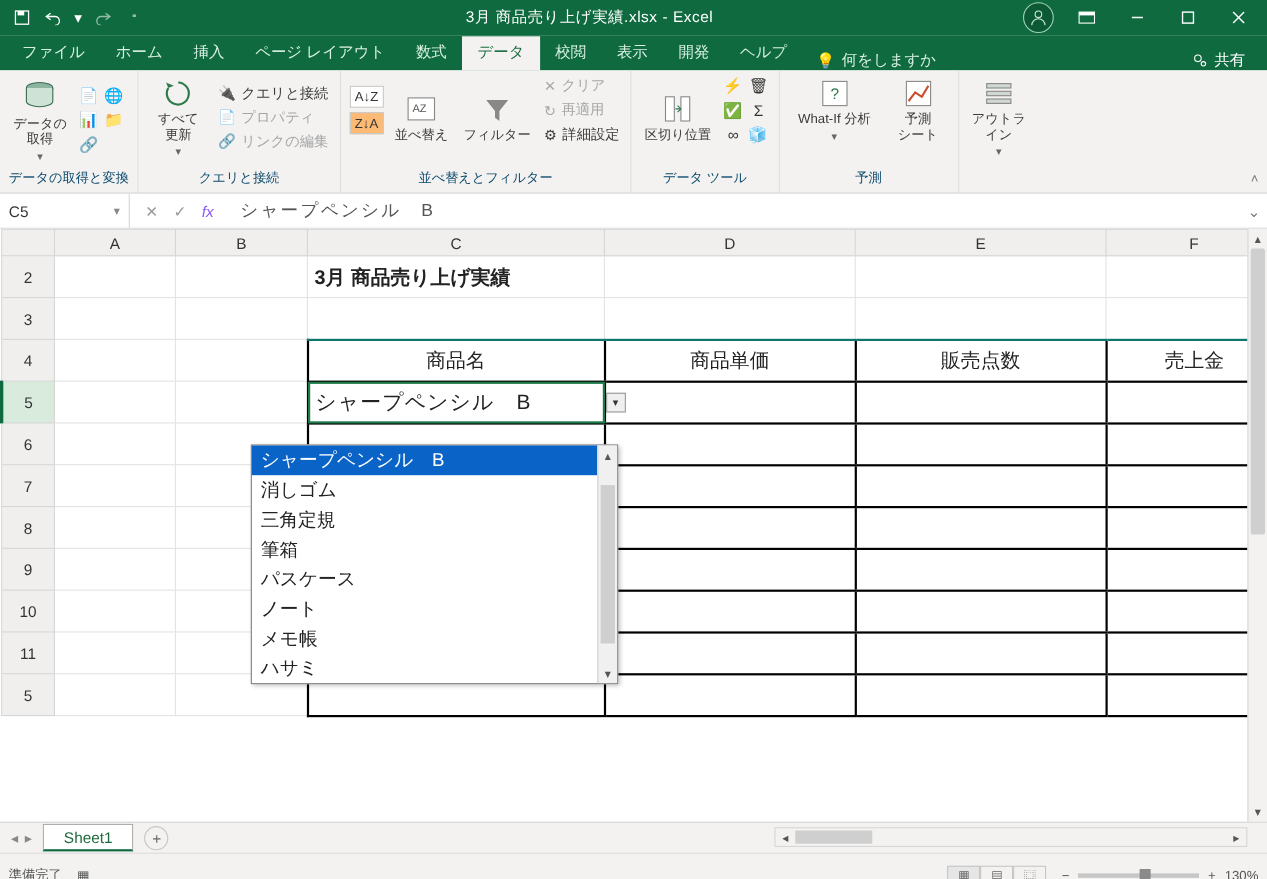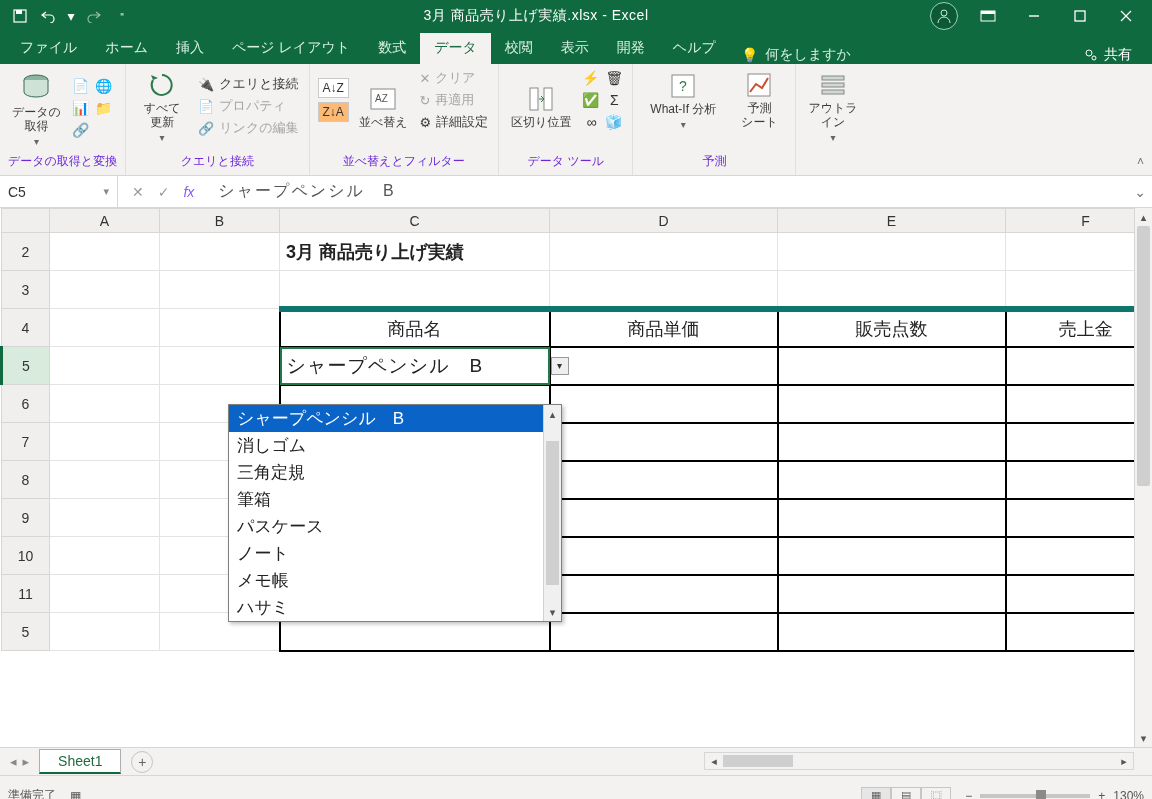--- a/index.html
+++ b/index.html
@@ -12,21 +12,21 @@
   .win-btn { width: 44px; height: 30px; display: flex; align-items: center; justify-content: center; color: #fff; }
   .avatar { width: 28px; height: 28px; border-radius: 50%; background: #0b5a35; border:1px solid #9fd1b7; display:flex; align-items:center; justify-content:center; margin-right:6px;}
   .ribbon-tabs { background: #0f6b3f; display: flex; align-items: flex-end; height: 32px; padding: 0 6px; color: #d8f0e3; font-size: 14px; }
   .rtab { padding: 6px 14px 7px; cursor: default; }
   .rtab.active { background: #f3f2f1; color: #1a6b3f; }
   .tell-me { display:flex; align-items:center; gap:6px; padding:0 12px; }
   .share { margin-left:auto; display:flex; align-items:center; gap:6px; padding:0 14px; color:#fff; }
   .ribbon { background: #f3f2f1; border-bottom: 1px solid #d6d6d6; height: 112px; display:flex; position:relative;}
   .group { border-right:1px solid #e1dfdd; padding:4px 8px 2px; display:flex; flex-direction:column; justify-content:space-between; }
   .group-body { display:flex; gap:6px; }
-  .group-label { text-align:center; font-size:12px; color:#6d28d9; padding:2px 0 3px; }
+  .group-label { text-align:center; font-size:12px; color:#0c4a6e; padding:2px 0 3px; }
   .big-btn { display:flex; flex-direction:column; align-items:center; justify-content:flex-end; gap:2px; padding:2px 4px; min-width:56px; }
   .big-btn .lbl { font-size:12px; text-align:center; line-height:1.15; color:#3b3b3b; }
   .mini-row { display:flex; gap:3px; }
   .mini { width:20px; height:20px; background:#fff0; border:1px solid transparent; display:flex;align-items:center;justify-content:center;}
   .stack { display:flex; flex-direction:column; gap:2px; justify-content:center;}
   .stack-item { display:flex; align-items:center; gap:5px; font-size:13px; color:#3b3b3b; padding:1px 2px;}
   .stack-item.dis { color:#a6a6a6; }
   .collapse-caret { position:absolute; right:8px; bottom:6px; color:#777; font-size:12px;}
   .formula-bar { height:32px; background:#fff; border-bottom:1px solid #d6d6d6; display:flex; align-items:center; }
   .name-box { width:118px; border-right:1px solid #d6d6d6; height:100%; display:flex; align-items:center; padding:0 8px; color:#333; font-size:14px; justify-content:space-between;}
@@ -34,21 +34,21 @@
   .fx-ctrls .fx { font-style:italic; color:#8b5cf6; }
   .formula-input { flex:1; padding:0 10px; color:#555; letter-spacing:2px; font-size:16px;}
   .fb-caret { width:18px; text-align:center; color:#777; padding-right:6px;}
   .headers-corner { background:#f0efee; border:1px solid #d6d6d6; }
   .grid-wrap { position:relative; height: calc(799px - 32px - 32px - 112px - 32px - 28px - 24px); background:#fff; overflow:hidden;}
   table.sheet { border-collapse:collapse; table-layout:fixed; width:1140px;}
   .colhdr th { background:#f0efee; border:1px solid #d6d6d6; font-weight:normal; font-size:14px; color:#333; height:24px; }
   .rowhdr { background:#f0efee; border:1px solid #d6d6d6; font-weight:normal; font-size:14px; color:#333; text-align:center; width:48px;}
   .rowhdr.sel { background:#d9ebdc; border-left:3px solid #0f6b3f;}
   td.cell { border:1px solid #e3e3e3; height:38px; font-size:18px; padding:0 6px; color:#222;}
-  td.bord-t { border-top:6px solid #0f766e; }
+  td.bord-t { border-top:2px solid #0f766e; }
   td.bord-b { border-bottom:2px solid #000; }
   td.bord-l { border-left:2px solid #000; }
   .title-cell { font-weight:bold; font-size:20px; }
   .hdr-cell { text-align:center; font-size:19px;}
   .active-cell { outline:2px solid #1f7a4a; outline-offset:-2px; position:relative; padding-right:22px !important;}
   .dv-btn { position:absolute; right:-20px; top:50%; transform:translateY(-50%); width:18px; height:18px; background:#efefef; border:1px solid #999; display:flex; align-items:center; justify-content:center; font-size:10px; color:#333;}
   .dropdown { position:absolute; left:228px; top:196px; width:334px; background:#fff; border:1px solid #808080; box-shadow:2px 2px 4px rgba(0,0,0,.25); z-index:50; display:flex;}
   .dd-list { flex:1; }
   .dd-item { padding:2px 8px; font-size:17px; color:#222; }
   .dd-item.sel { background:#0a63c7; color:#fff; }
@@ -223,20 +223,26 @@
         <span style="border:1px solid #c9c9c9;padding:2px 4px;font-size:12px;background:#fff;">A↓Z</span>
         <span style="border:1px solid #c9c9c9;padding:2px 4px;font-size:12px;background:#fdba74;">Z↓A</span>
       </div>
       <div class="big-btn">
         <svg width="30" height="30" viewBox="0 0 30 30">
             <rect x="3" y="5" width="24" height="20" fill="#fff" stroke="#888"></rect>
             <text x="7" y="18" font-size="10" fill="#555">AZ</text>
           </svg>
         <div class="lbl">並べ替え</div>
       </div>
+      <div class="big-btn">
+        <svg width="28" height="28" viewBox="0 0 28 28">
+            <path d="M4 5 H24 L16 15 V24 L12 21 V15 Z" fill="#888"></path>
+          </svg>
+        <div class="lbl">フィルター</div>
+      </div>
       <div class="stack">
         <div class="stack-item dis">
             <span>✕</span>
             <span>クリア</span>
           </div>
         <div class="stack-item dis">
             <span>↻</span>
             <span>再適用</span>
           </div>
         <div class="stack-item">

